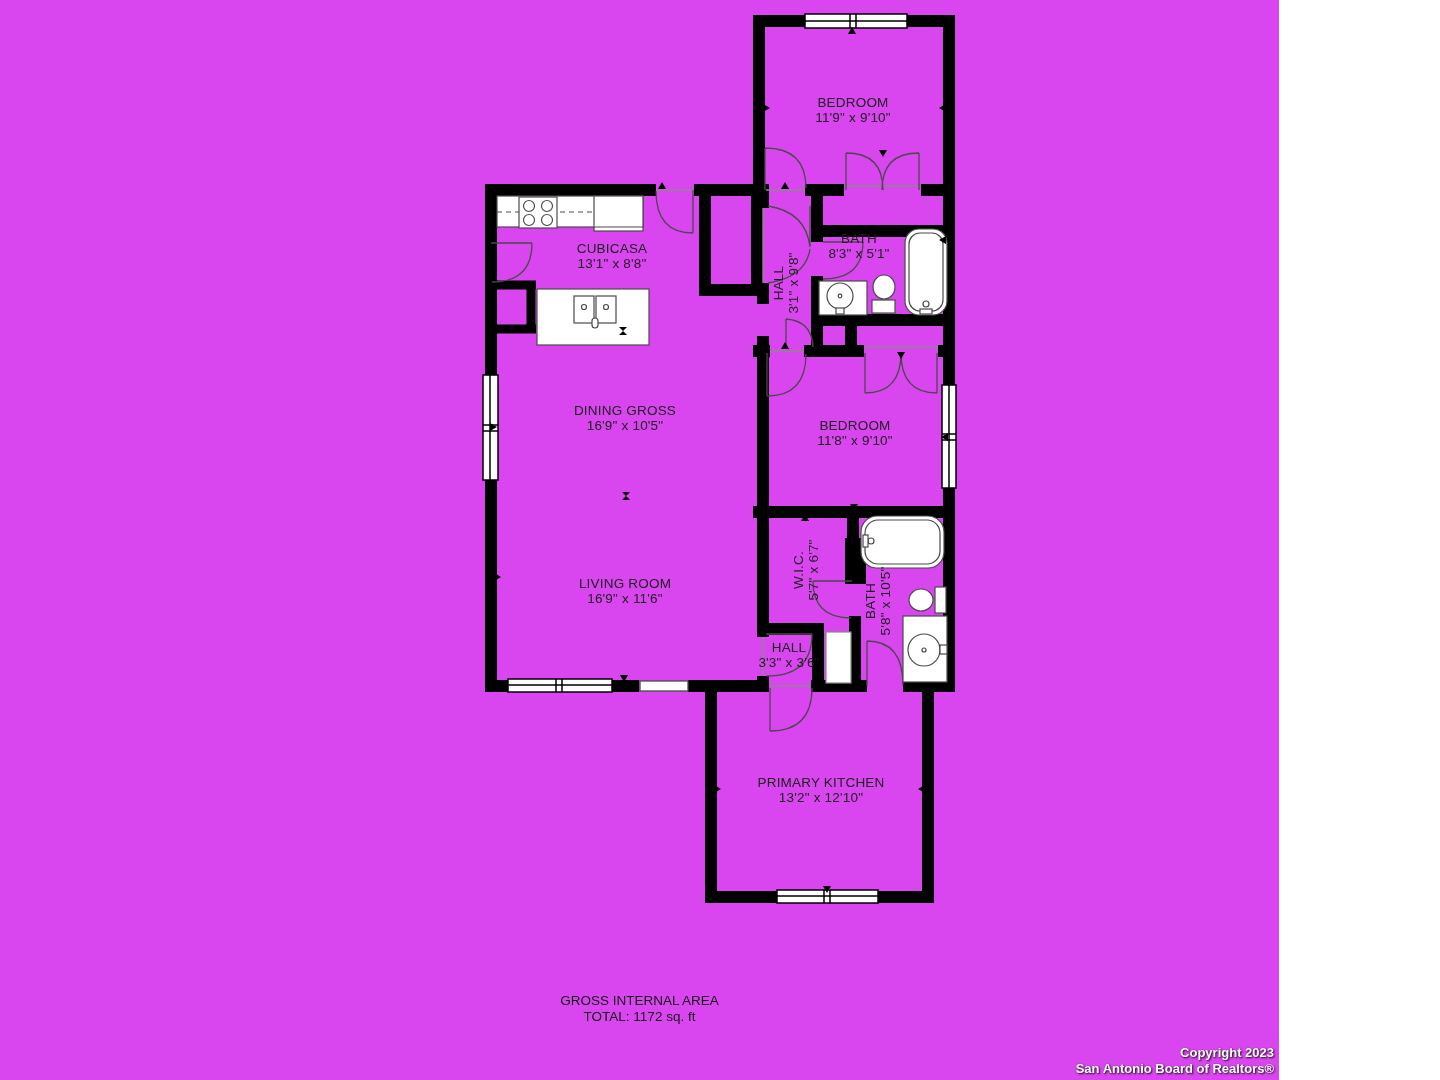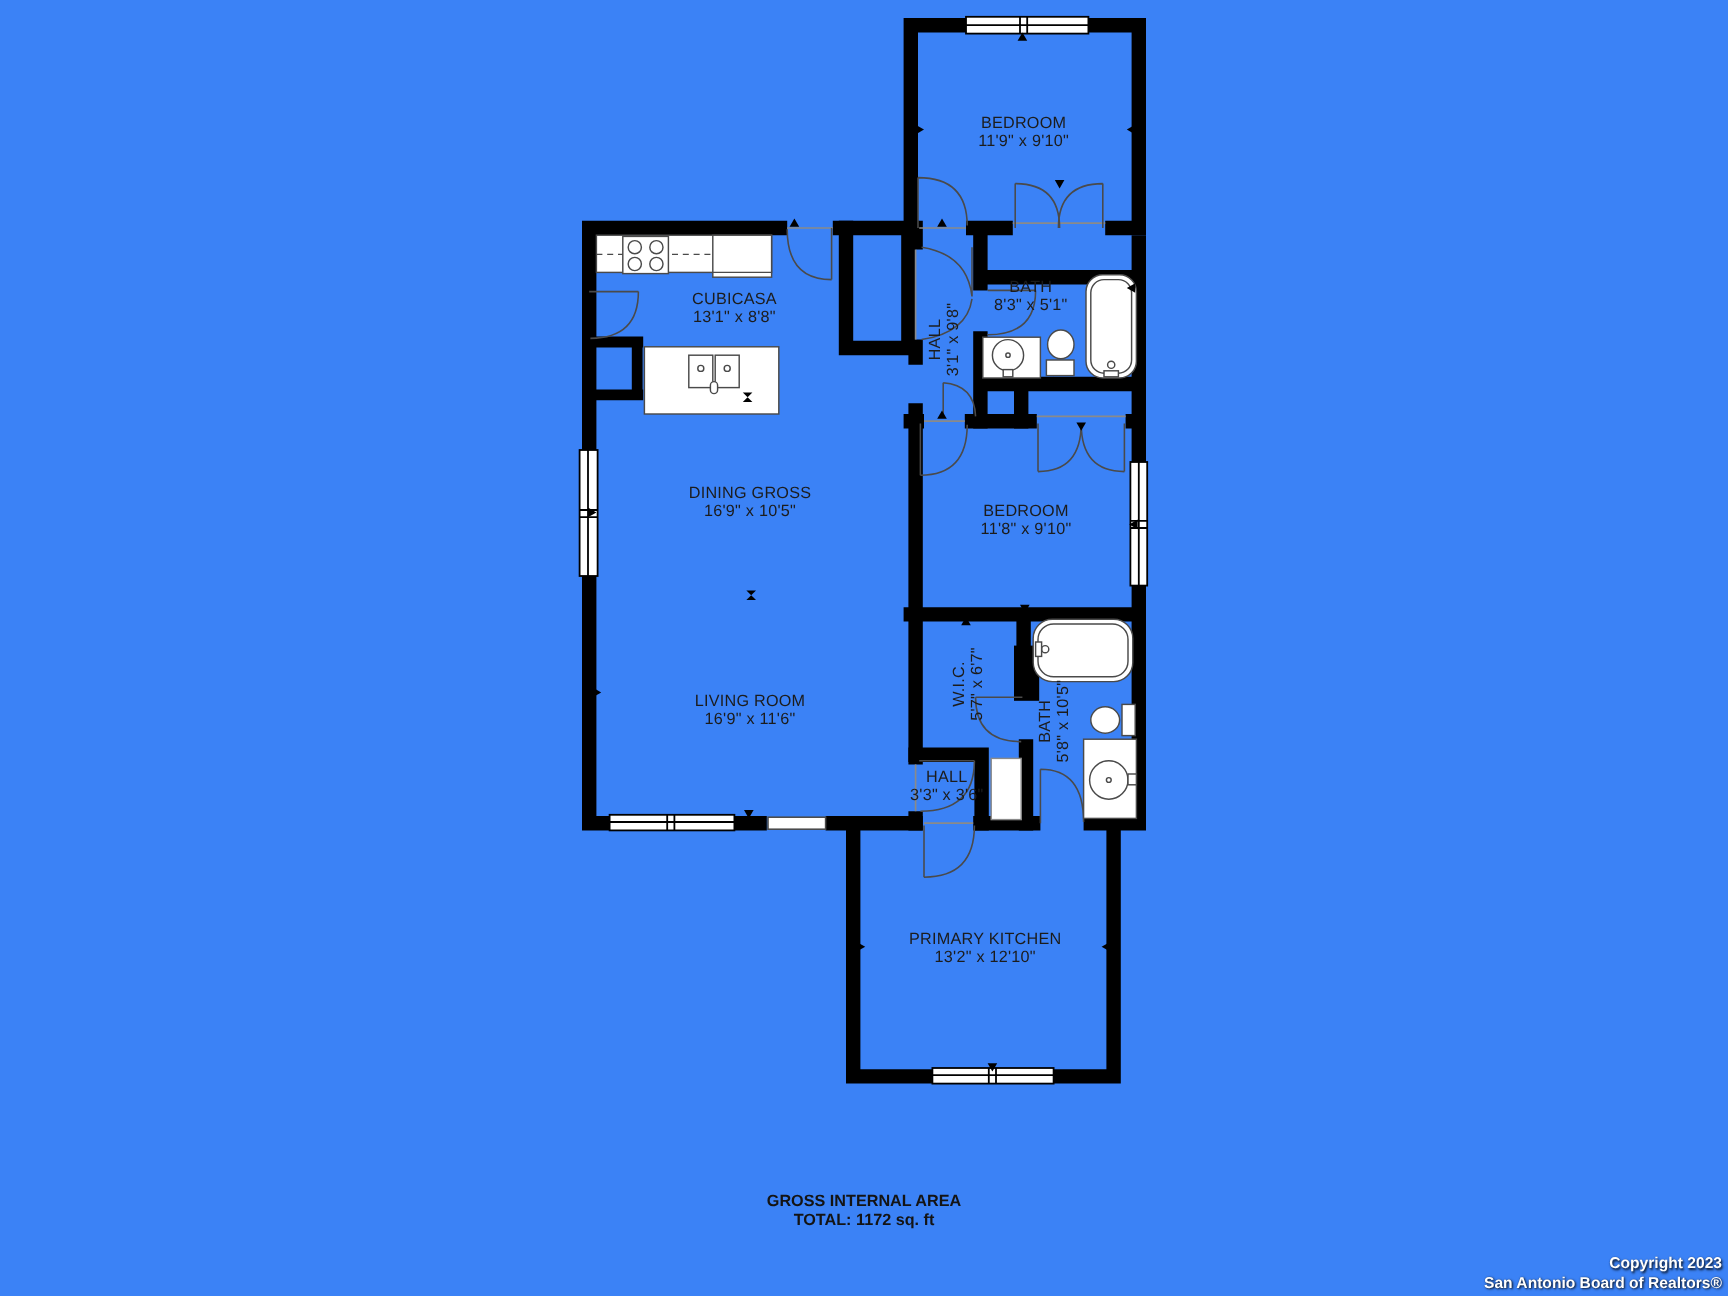--- a/index.html
+++ b/index.html
@@ -1,19 +1,19 @@
 <!DOCTYPE html>
 <html><head>
 <meta charset="utf-8">
 <style>
   html,body{margin:0;padding:0;background:#ffffff;}
   #stage{
     position:relative;
-    width:1440px;height:1080px;
-    background:#3b82f6;
+    width:1279px;height:1080px;
+    background:#d946ef;
     overflow:hidden;
     font-family:"Liberation Sans", sans-serif;
   }
   #plan-svg{position:absolute;left:0;top:0;}
   .room-label{
     position:absolute;
     transform:translate(-50%,-50%);
     text-align:center;
     color:#1c1c1c;
     font-size:13.5px;
@@ -23,21 +23,20 @@
   }
   .room-label.rot{transform:translate(-50%,-50%) rotate(-90deg);}
   .summary{
     position:absolute;
     left:0;right:0;
     top:993px;
     text-align:center;
     color:#141414;
     font-size:13.5px;
     line-height:15.5px;
-    font-weight:bold;
   }
   .summary .disclaimer{
     font-size:11.5px;
     margin-top:3px;
     letter-spacing:.1px;
   }
   .watermark{
     position:absolute;
     right:5px;bottom:3px;
     text-align:right;

